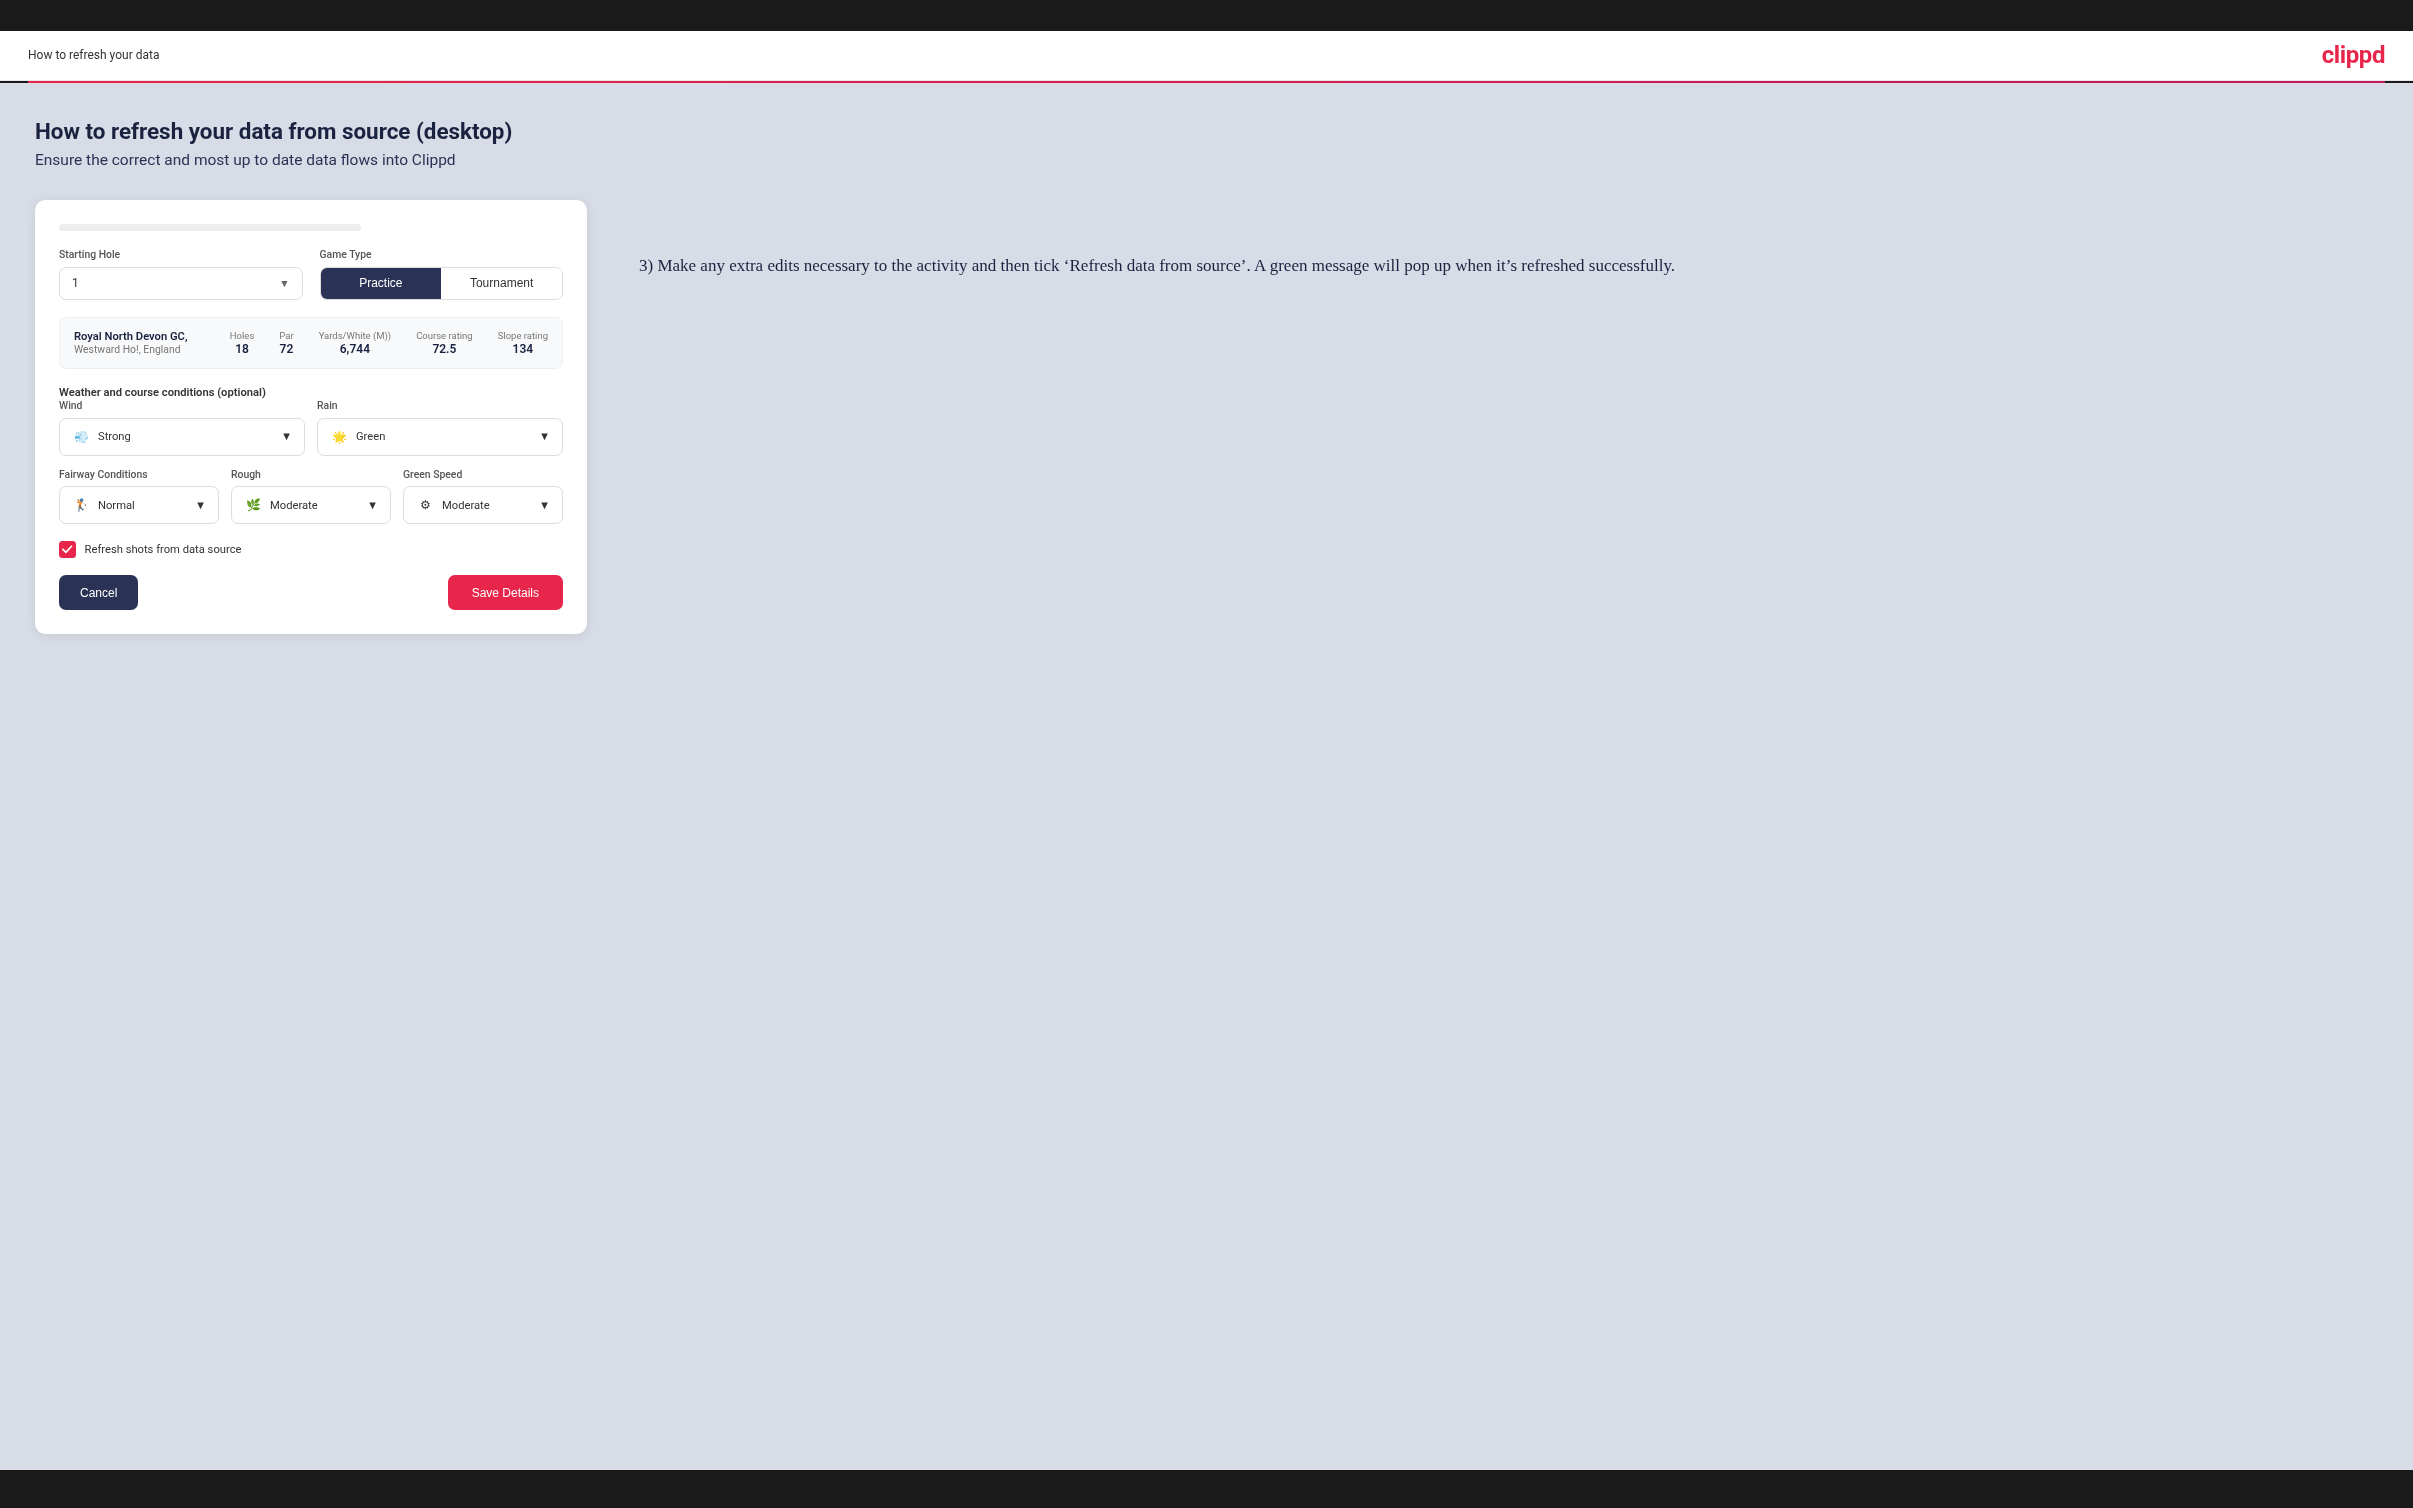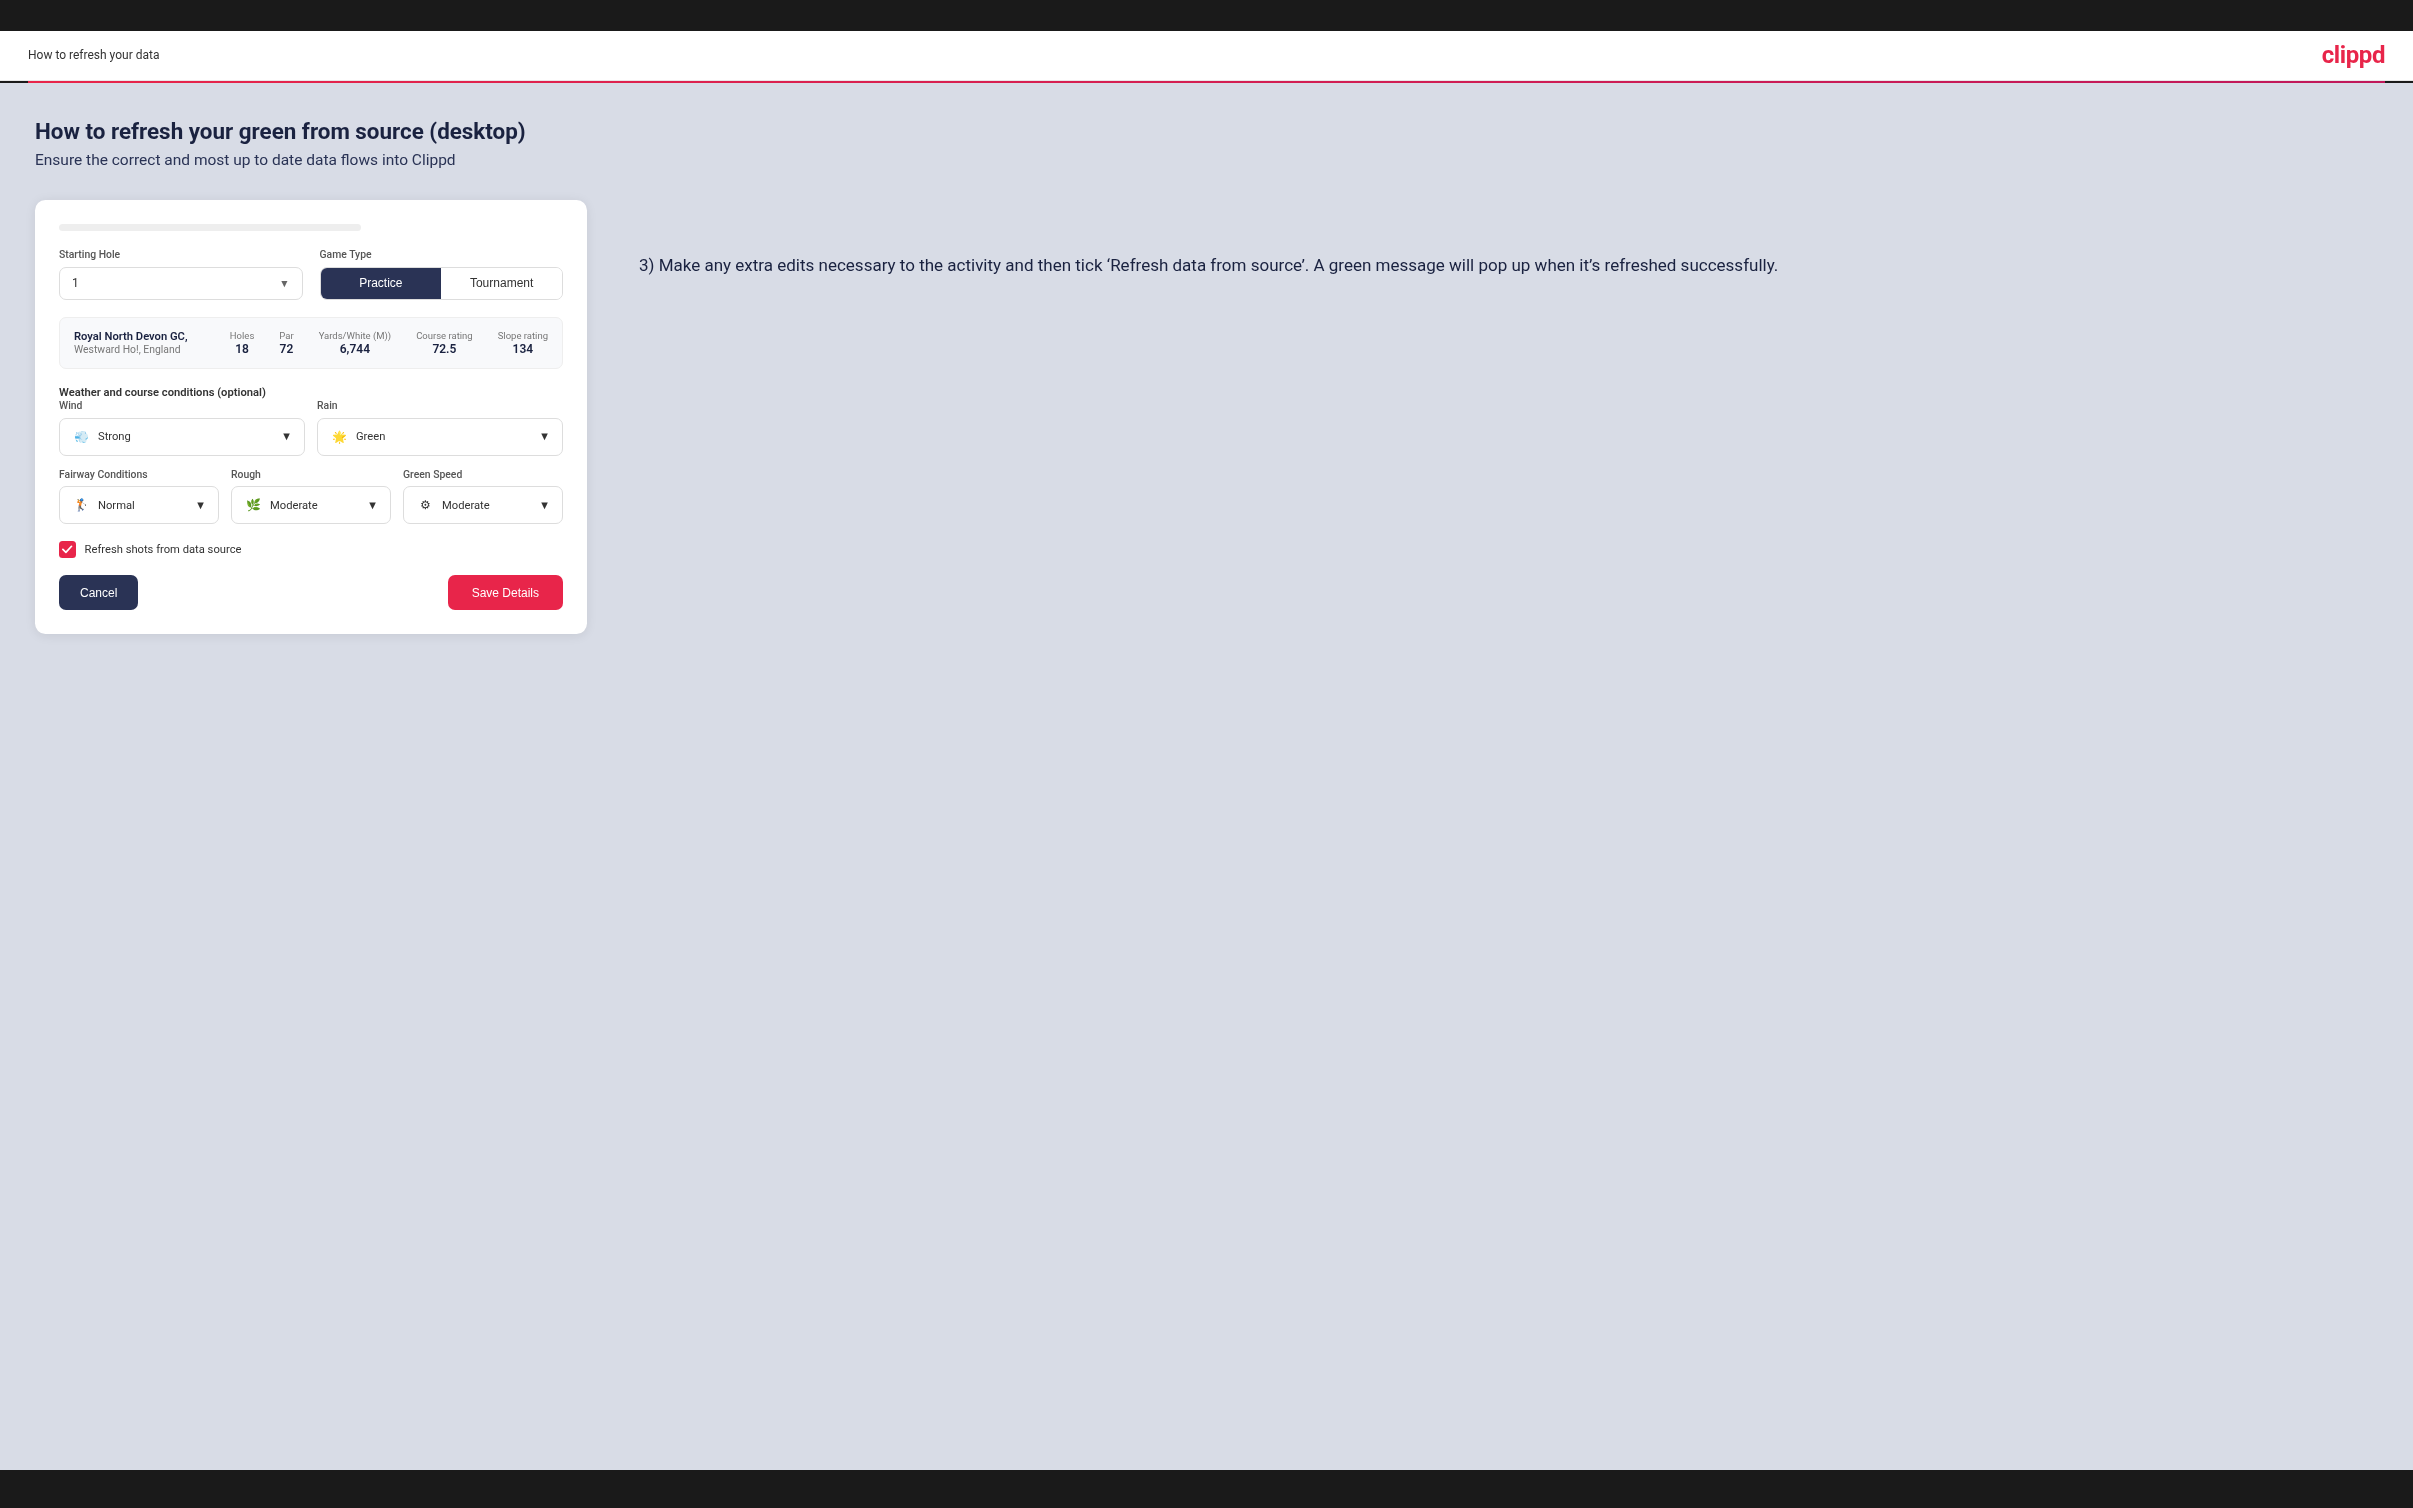--- a/index.html
+++ b/index.html
@@ -240,20 +240,21 @@
       border: none;
       border-radius: 7px;
       padding: 10.4px 24px;
       font-size: 12px;
       font-weight: 500;
       cursor: pointer;
     }
     .description-panel {
       flex: 1;
       padding-top: 52px;
+      font-family: Liberation Serif, serif;
     }
     .description-text {
       font-size: 17px;
       color: #1a2240;
       line-height: 1.6;
       font-weight: 400;
     }
     .footer {
       background: #d8dce6;
       padding: 10.4px 35px;
@@ -276,21 +277,21 @@
 <div class="top-bar"></div>
 
 <div class="header">
   <span class="header-title">How to refresh your data</span>
   <span class="logo">clippd</span>
 </div>
 
 <div class="divider"></div>
 
 <div class="main-content">
-  <h1 class="page-heading">How to refresh your green from source (desktop)</h1>
+  <h1 class="page-heading">How to refresh your data from source (desktop)</h1>
   <p class="page-subheading">Ensure the correct and most up to date data flows into Clippd</p>
 
   <div class="content-layout">
     <div class="card">
       <div class="card-top-hint"></div>
 
       <div class="top-fields">
         <div class="field-group">
           <div class="field-label">Starting Hole</div>
           <div class="select-field">

